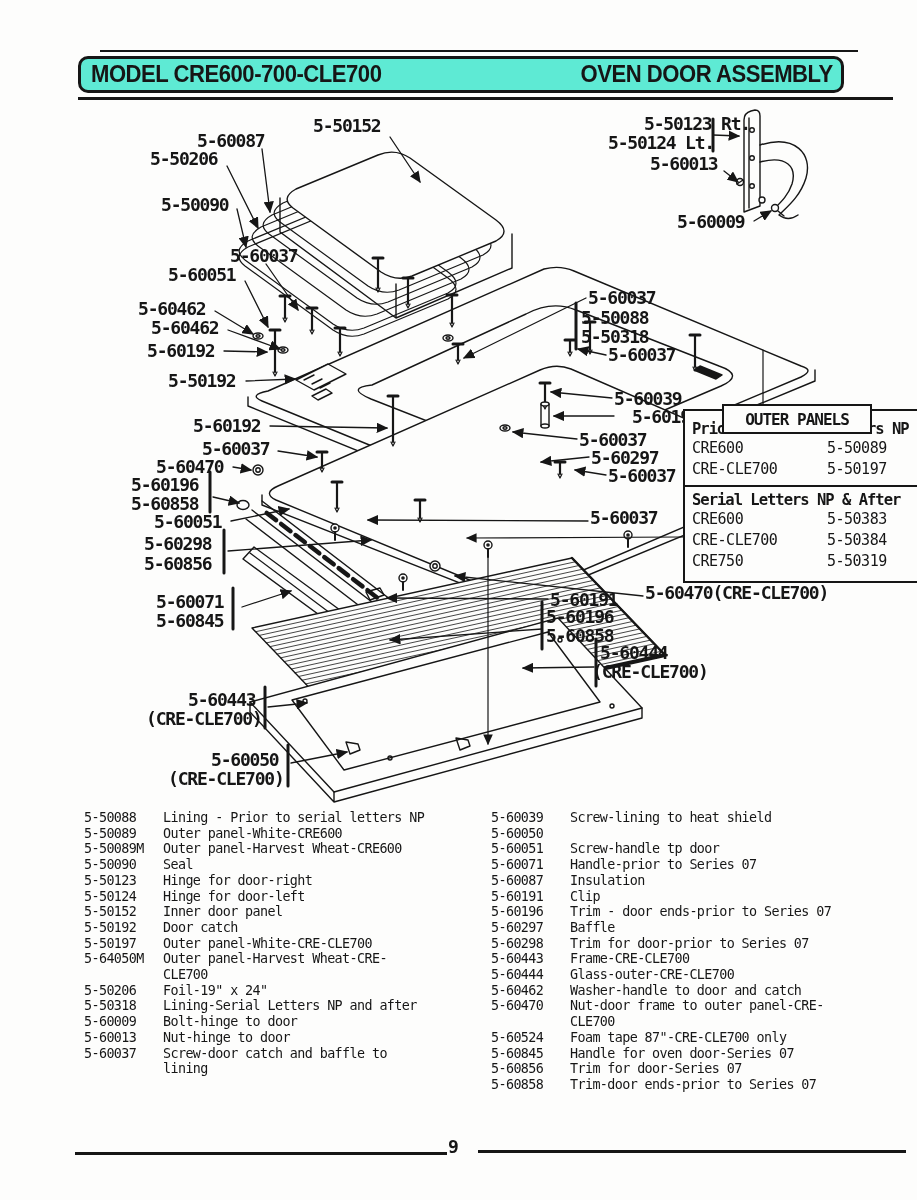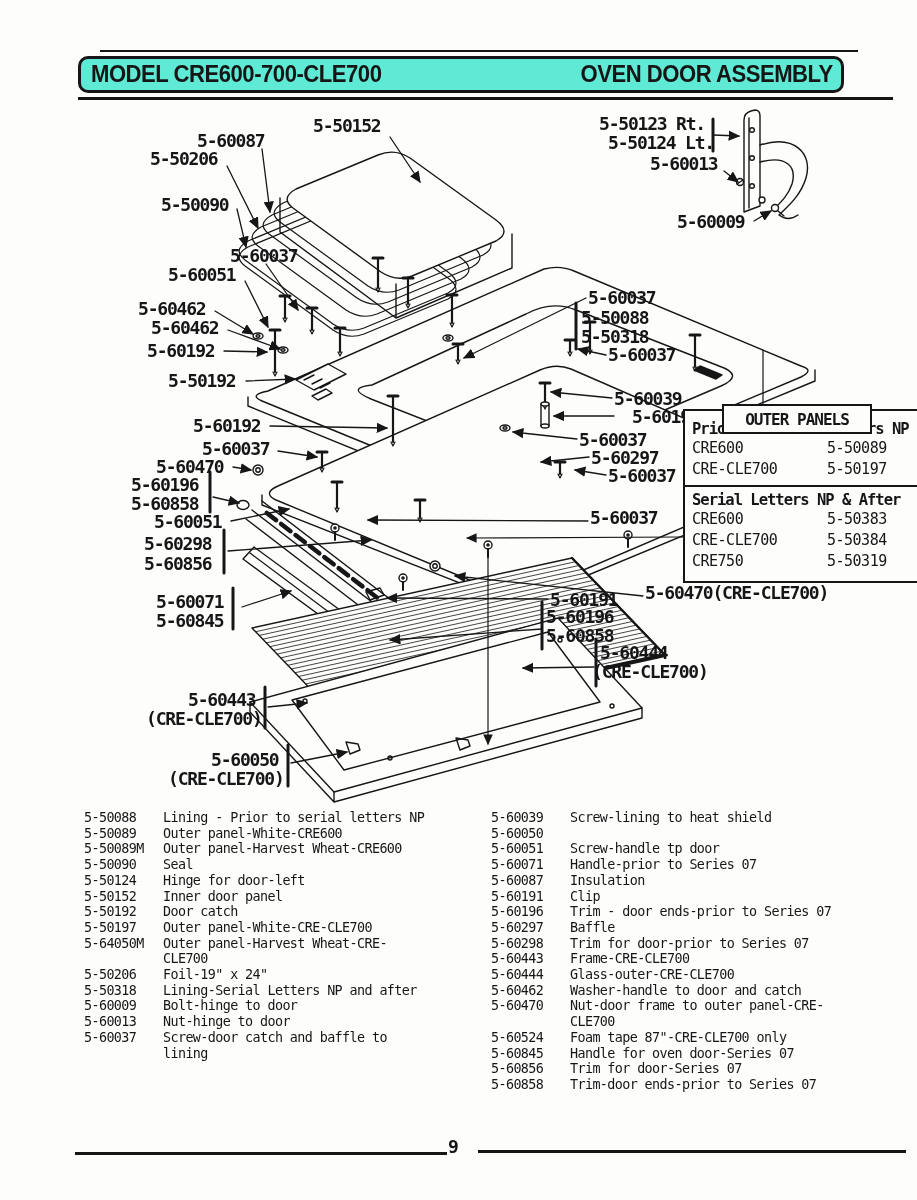--- a/index.html
+++ b/index.html
@@ -330,21 +330,21 @@
       <div class="co" style="left: 131px; top: 494px;">5-60858</div>
       <div class="co" style="left: 154px; top: 512px;">5-60051</div>
       <div class="co" style="left: 144px; top: 534px;">5-60298</div>
       <div class="co" style="left: 144px; top: 554px;">5-60856</div>
       <div class="co" style="left: 156px; top: 592px;">5-60071</div>
       <div class="co" style="left: 156px; top: 611px;">5-60845</div>
       <div class="co" style="left: 188px; top: 690px;">5-60443</div>
       <div class="co" style="left: 146px; top: 709px;">(CRE-CLE700)</div>
       <div class="co" style="left: 211px; top: 750px;">5-60050</div>
       <div class="co" style="left: 168px; top: 769px;">(CRE-CLE700)</div>
-      <div class="co" style="left: 599px; top: 114px;">5-50123 Rt.</div>
+      <div class="co" style="left: 644px; top: 114px;">5-50123 Rt.</div>
       <div class="co" style="left: 608px; top: 133px;">5-50124 Lt.</div>
       <div class="co" style="left: 650px; top: 154px;">5-60013</div>
       <div class="co" style="left: 677px; top: 212px;">5-60009</div>
       <div class="co" style="left: 588px; top: 288px;">5-60037</div>
       <div class="co" style="left: 581px; top: 308px;">5-50088</div>
       <div class="co" style="left: 581px; top: 327px;">5-50318</div>
       <div class="co" style="left: 608px; top: 345px;">5-60037</div>
       <div class="co" style="left: 614px; top: 389px;">5-60039</div>
       <div class="co" style="left: 632px; top: 407px;">5-60193</div>
       <div class="co" style="left: 579px; top: 430px;">5-60037</div>
@@ -393,20 +393,26 @@
           <div>Outer panel-Harvest Wheat-CRE600</div>
         </div>
       </div>
       <div class="pl-item">
         <span class="pl-no">5-50090</span>
         <div class="pl-desc">
           <div>Seal</div>
         </div>
       </div>
       <div class="pl-item">
+        <span class="pl-no">5-50123</span>
+        <div class="pl-desc">
+          <div>Hinge for door-right</div>
+        </div>
+      </div>
+      <div class="pl-item">
         <span class="pl-no">5-50124</span>
         <div class="pl-desc">
           <div>Hinge for door-left</div>
         </div>
       </div>
       <div class="pl-item">
         <span class="pl-no">5-50152</span>
         <div class="pl-desc">
           <div>Inner door panel</div>
         </div>

